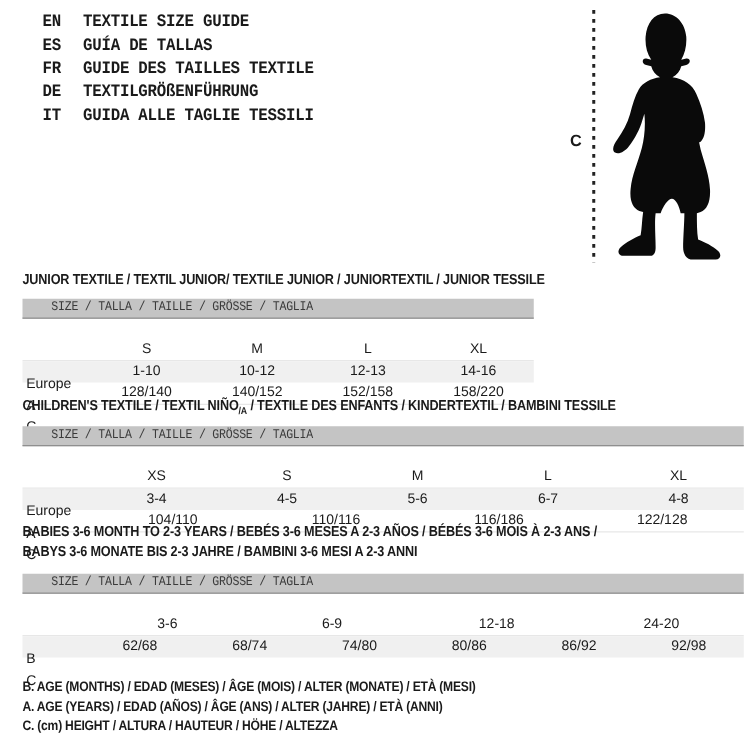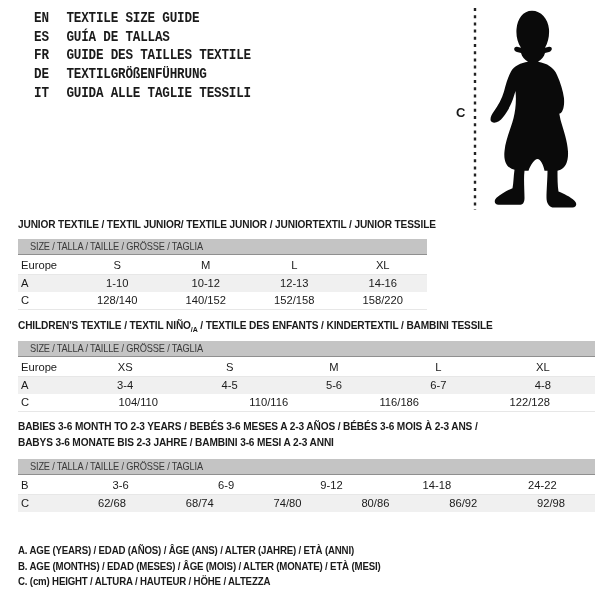--- a/index.html
+++ b/index.html
@@ -25,25 +25,25 @@
 
   
   .section-title { position:absolute; font-weight:bold; font-size:11.5px; line-height:15.5px; white-space:nowrap;
                    transform:scaleX(0.88); transform-origin:0 0; letter-spacing:-0.15px; }
   .section-title sub { font-size:8px; }
 
   
   .size-table { position:absolute; }
   .size-bar { height:15px; line-height:15px; background:var(--header_bar_bg, #c4c4c4);
               border-bottom:1px solid var(--header_bar_border, #909090);
-              padding-left:12px; font-size:10.5px; color:var(--text_secondary, #3a3a3a); margin-bottom:2px; }
+              padding-left:23px; font-size:10.5px; color:var(--text_secondary, #3a3a3a); margin-bottom:16px;font-family:Liberation Mono, monospace; }
   .t-row { display:flex; height:16.5px; line-height:16.5px; font-size:11.2px;
            border-bottom:1px solid var(--row_border, #e7e7e7); }
   .t-row.alt { background:var(--row_alt_bg, #f0f0f0); border-bottom-color:transparent; }
-  .t-label { flex:0 0 auto; padding-left:3px; }
+  .t-label { flex:0 0 auto; padding-left:3px;margin-top:28px; }
   .w52 .t-label { width:52px; }
   .w47 .t-label { width:47px; }
   .t-cell { flex:1 1 0; text-align:center; }
 
   
   .footnotes { position:absolute; left:18px; top:543px; font-weight:bold; font-size:11px; line-height:15.5px; }
 </style>
 </head>
 <body>
 
@@ -165,32 +165,31 @@
   <span style="display:block;">BABYS 3-6 MONATE BIS 2-3 JAHRE / BAMBINI 3-6 MESI A 2-3 ANNI</span>
 </div>
 <div class="size-table w47" style="left:18px; top:459px; width:577px;">
   <div class="size-bar">
     <span class="cond">SIZE / TALLA / TAILLE / GRÖSSE / TAGLIA</span>
   </div>
   <div class="t-row">
     <span class="t-label">B</span>
     <span class="t-cell">3-6</span>
     <span class="t-cell">6-9</span>
-    <span class="t-cell">9-12</span>
-    <span class="t-cell">14-18</span>
-    <span class="t-cell">24-22</span>
+    <span class="t-cell">12-18</span>
+    <span class="t-cell">24-20</span>
   </div>
   <div class="t-row alt">
     <span class="t-label">C</span>
     <span class="t-cell">62/68</span>
     <span class="t-cell">68/74</span>
     <span class="t-cell">74/80</span>
     <span class="t-cell">80/86</span>
     <span class="t-cell">86/92</span>
     <span class="t-cell">92/98</span>
   </div>
 </div>
 
 <div class="footnotes">
+  <div><span class="cond">B. AGE (MONTHS) / EDAD (MESES) / ÂGE (MOIS) / ALTER (MONATE) / ETÀ (MESI)</span></div>
   <div><span class="cond">A. AGE (YEARS) / EDAD (AÑOS) / ÂGE (ANS) / ALTER (JAHRE) / ETÀ (ANNI)</span></div>
-  <div><span class="cond">B. AGE (MONTHS) / EDAD (MESES) / ÂGE (MOIS) / ALTER (MONATE) / ETÀ (MESI)</span></div>
   <div><span class="cond">C. (cm) HEIGHT / ALTURA / HAUTEUR / HÖHE / ALTEZZA</span></div>
 </div>
 
 </body></html>

